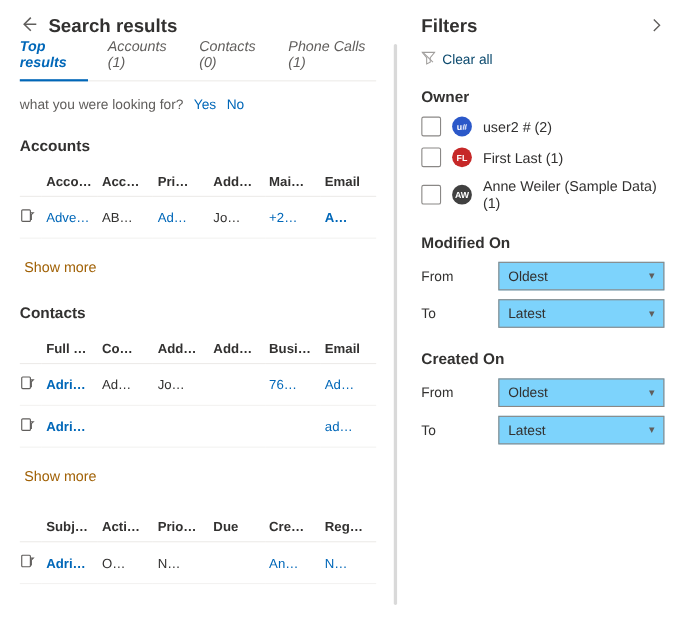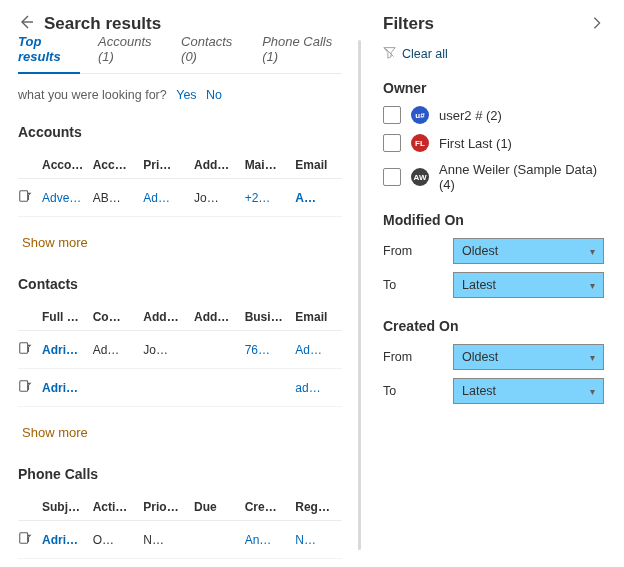--- a/index.html
+++ b/index.html
@@ -239,21 +239,20 @@
         <td></td>
         <td></td>
         <td class="link-cell"></td>
         <td class="link-cell">ad…</td>
       </tr>
     </tbody>
   </table>
   <span class="show-more">Show more</span>
 
   
-  <div class="section-title">Phone Calls</div>
   <table class="grid">
     <thead>
         <tr>
       <th></th>
       <th>Subject</th>
       <th>Acti…</th>
       <th>Prio…</th>
       <th>Due</th>
       <th>Cre…</th>
       <th>Reg…</th>
@@ -310,21 +309,21 @@
       <span>user2 # (2)</span>
     </div>
     <div class="owner-row">
       <span class="chk"></span>
       <span class="avatar av-red">FL</span>
       <span>First Last (1)</span>
     </div>
     <div class="owner-row">
       <span class="chk"></span>
       <span class="avatar av-teal">AW</span>
-      <span>Anne Weiler (Sample Data) (4)</span>
+      <span>Anne Weiler (Sample Data) (1)</span>
     </div>
   </div>
 
   <div class="facet-group">
     <div class="facet-title">Modified On</div>
     <div class="range-row">
       <span class="range-label">From</span>
       <div class="select">
         <span>Oldest</span>
         <span class="caret">▾</span>

